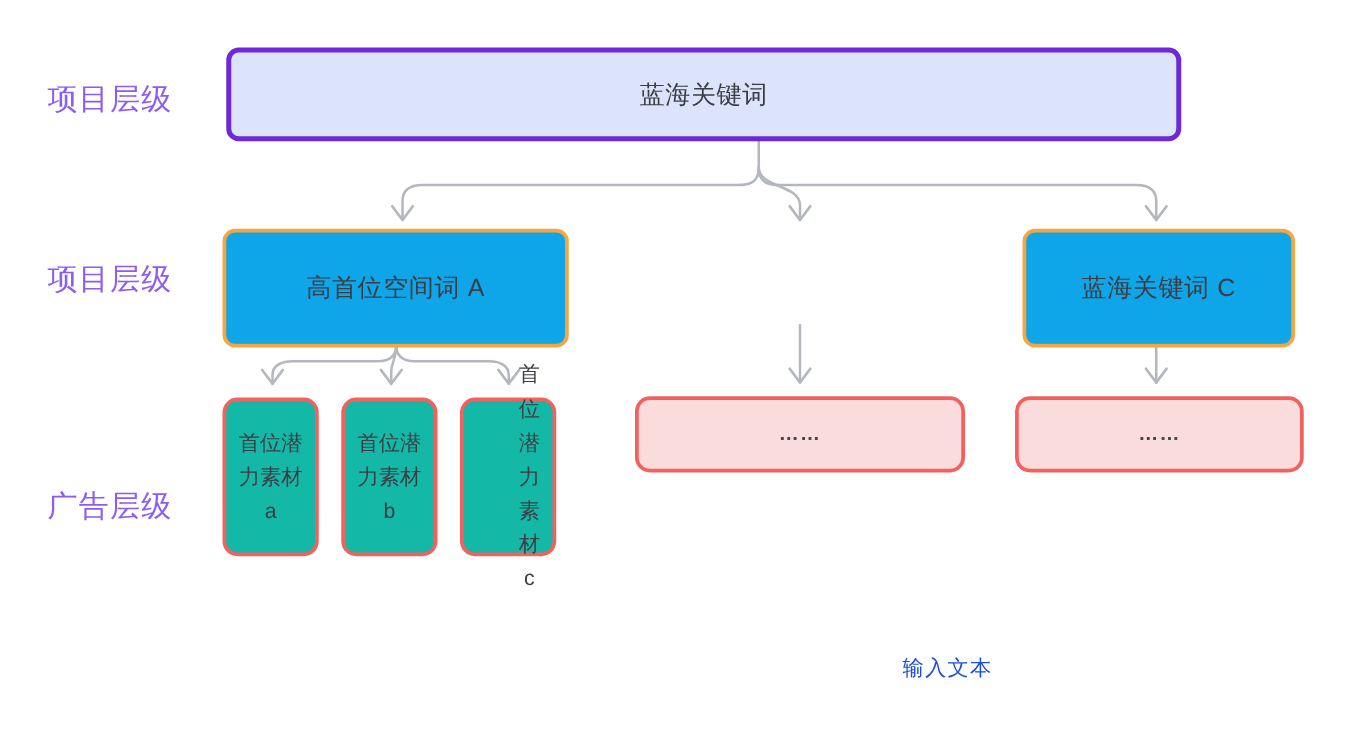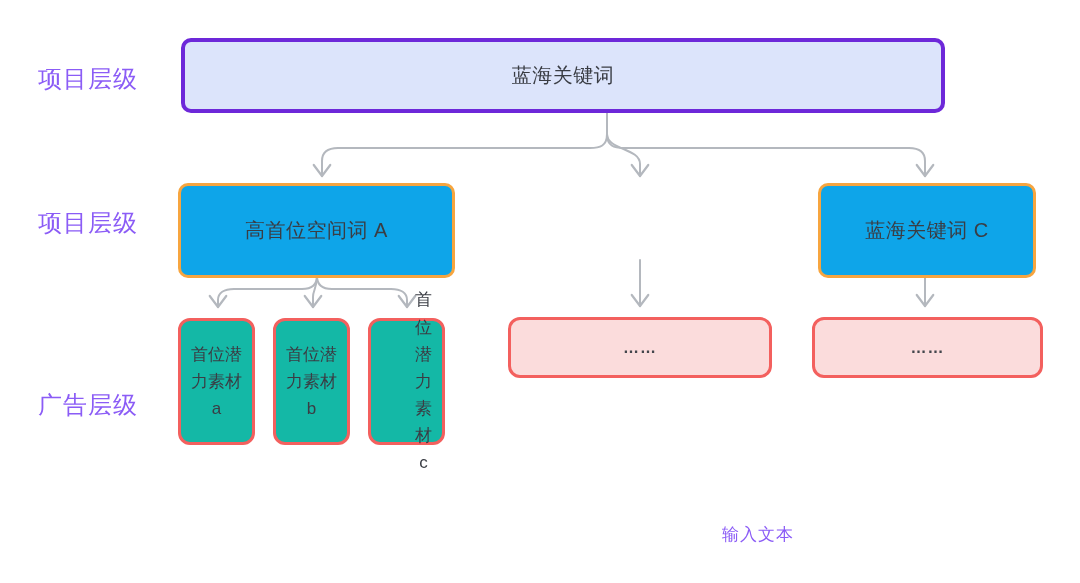--- a/index.html
+++ b/index.html
@@ -86,21 +86,21 @@
     letter-spacing: 1px;
     color: #43464c;
   }
   .node-l3-wb { left: 508px; width: 264px; }
   .node-l3-wc { left: 812px; width: 231px; }
   .footer-caption {
     position: absolute;
     left: 722px; top: 523px;
     font-size: 17px;
     letter-spacing: 1px;
-    color: #8b5cf6;
+    color: #1d4ed8;
     white-space: nowrap;
   }
 </style>
 </head>
 <body>
 
 <div class="canvas">
 
   <svg class="connector-layer" viewBox="0 0 1080 583">
     <defs>

